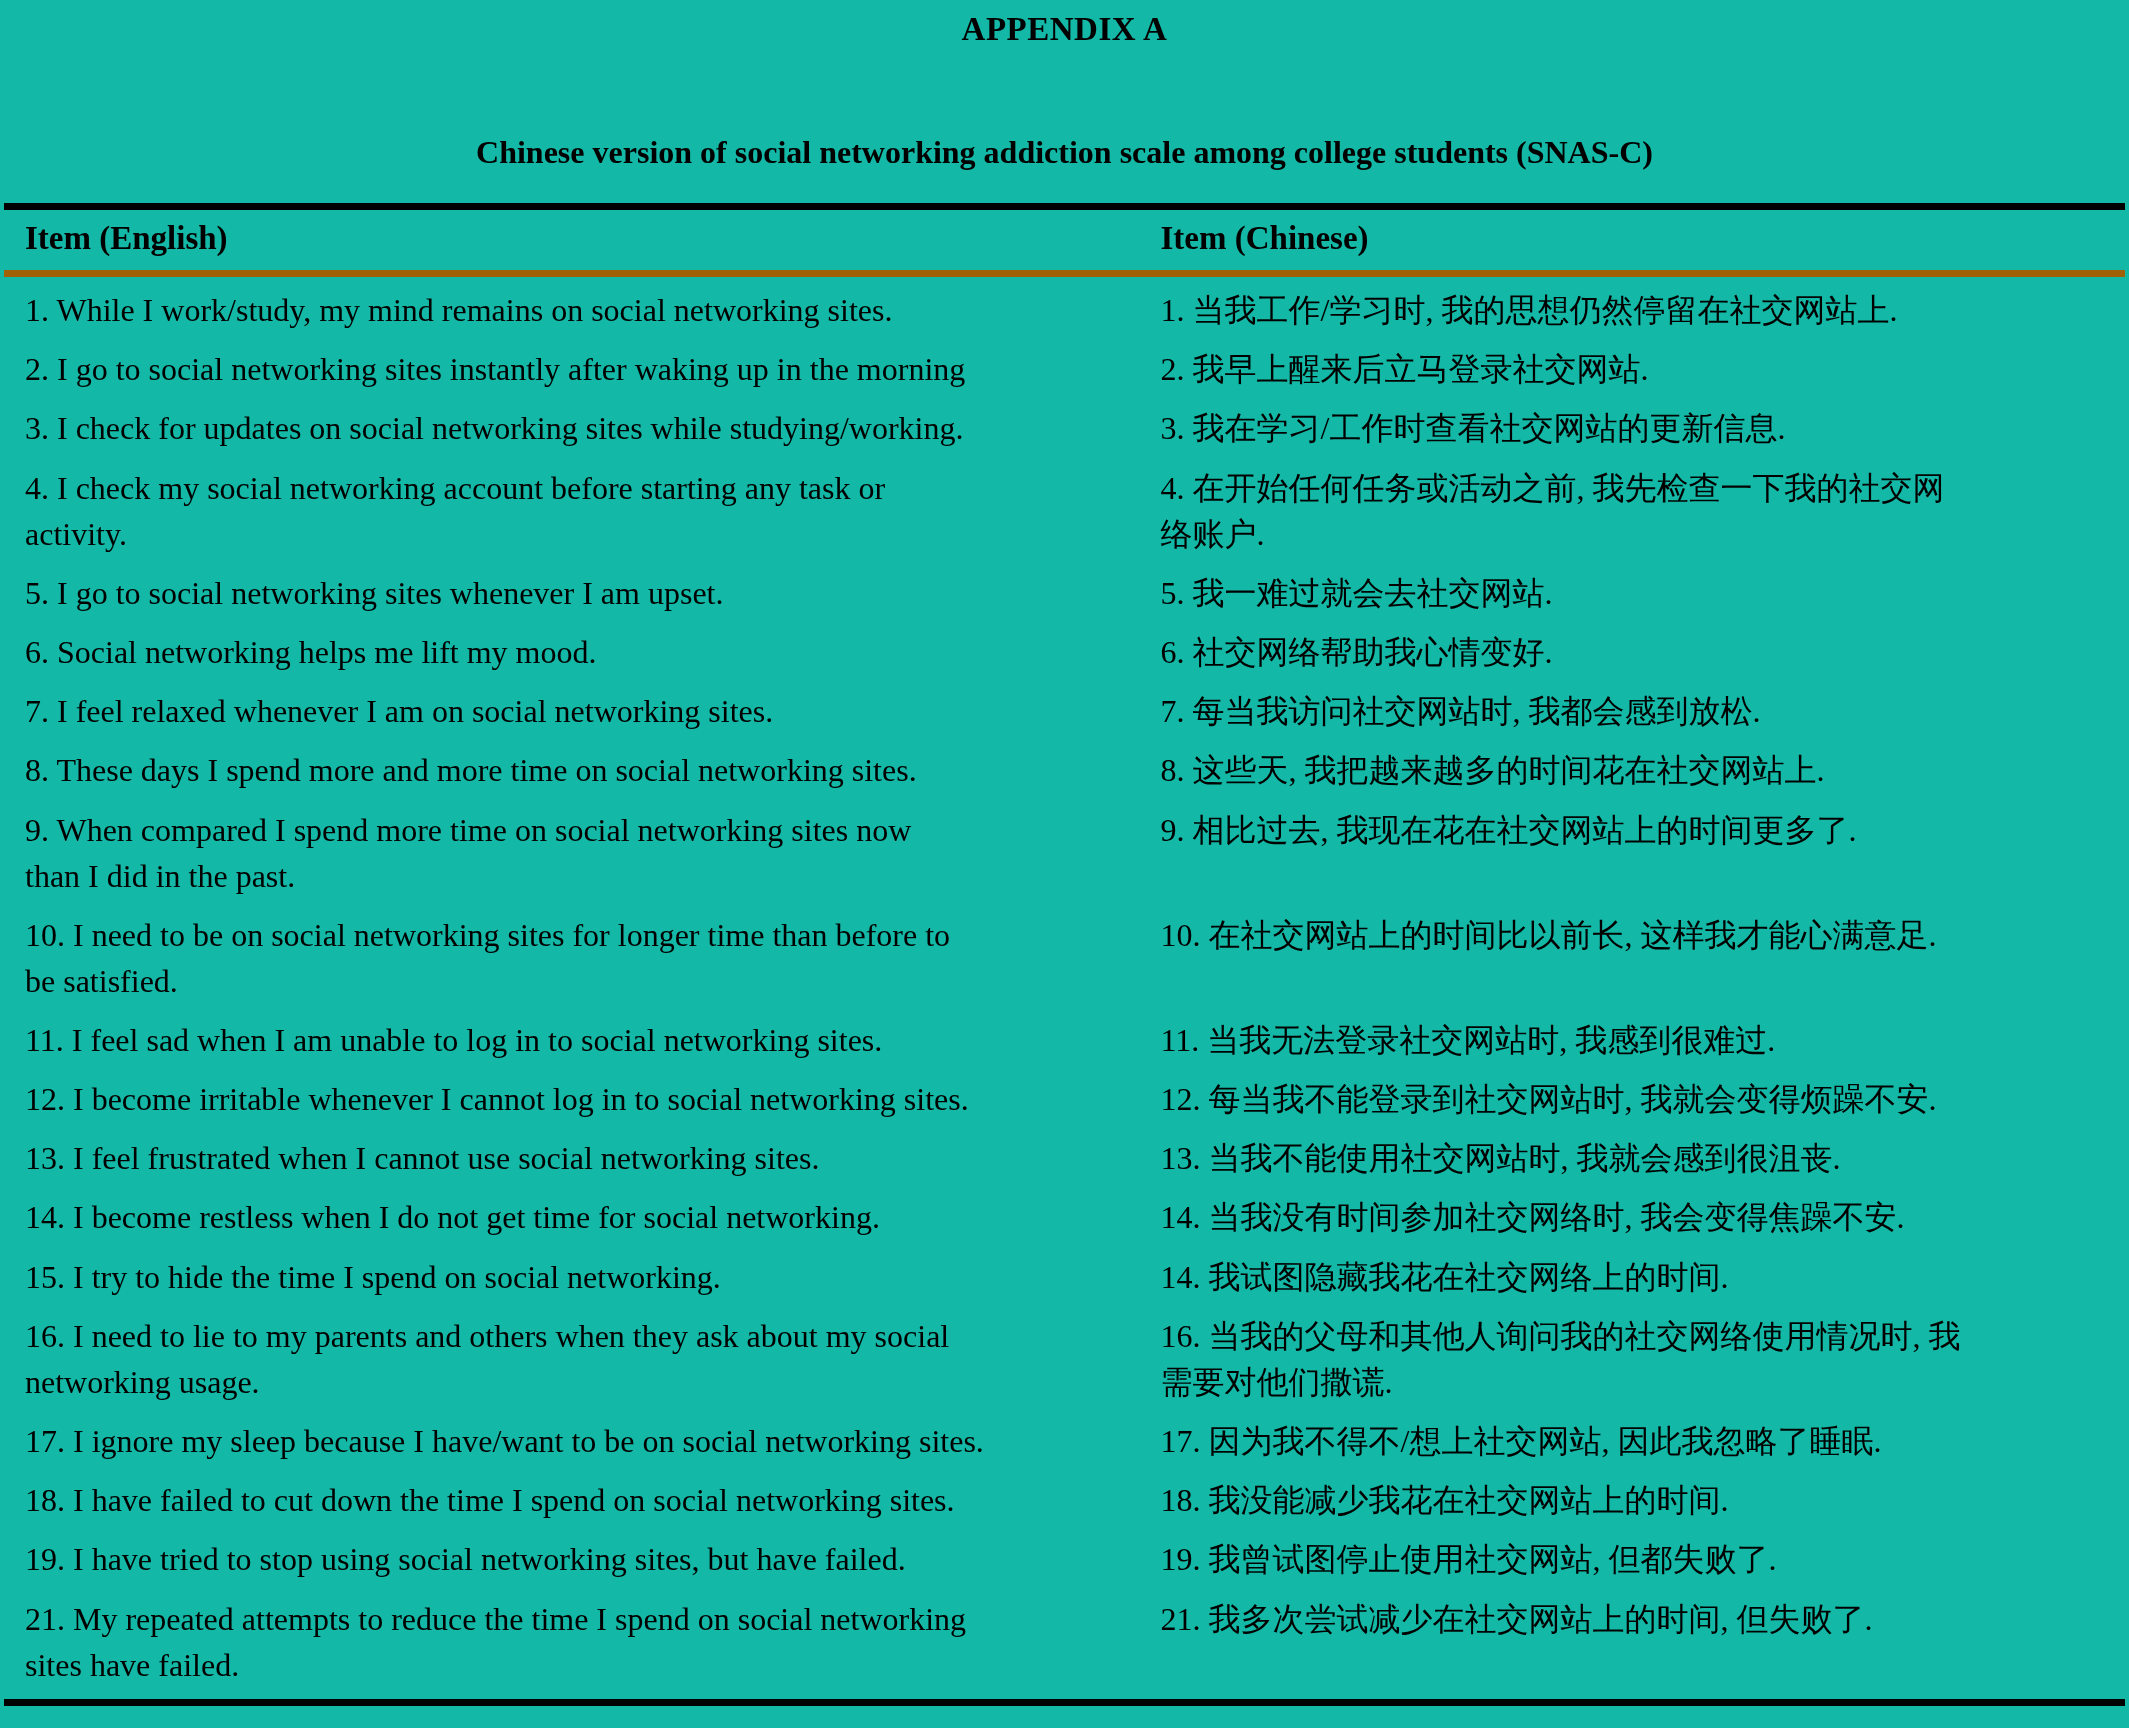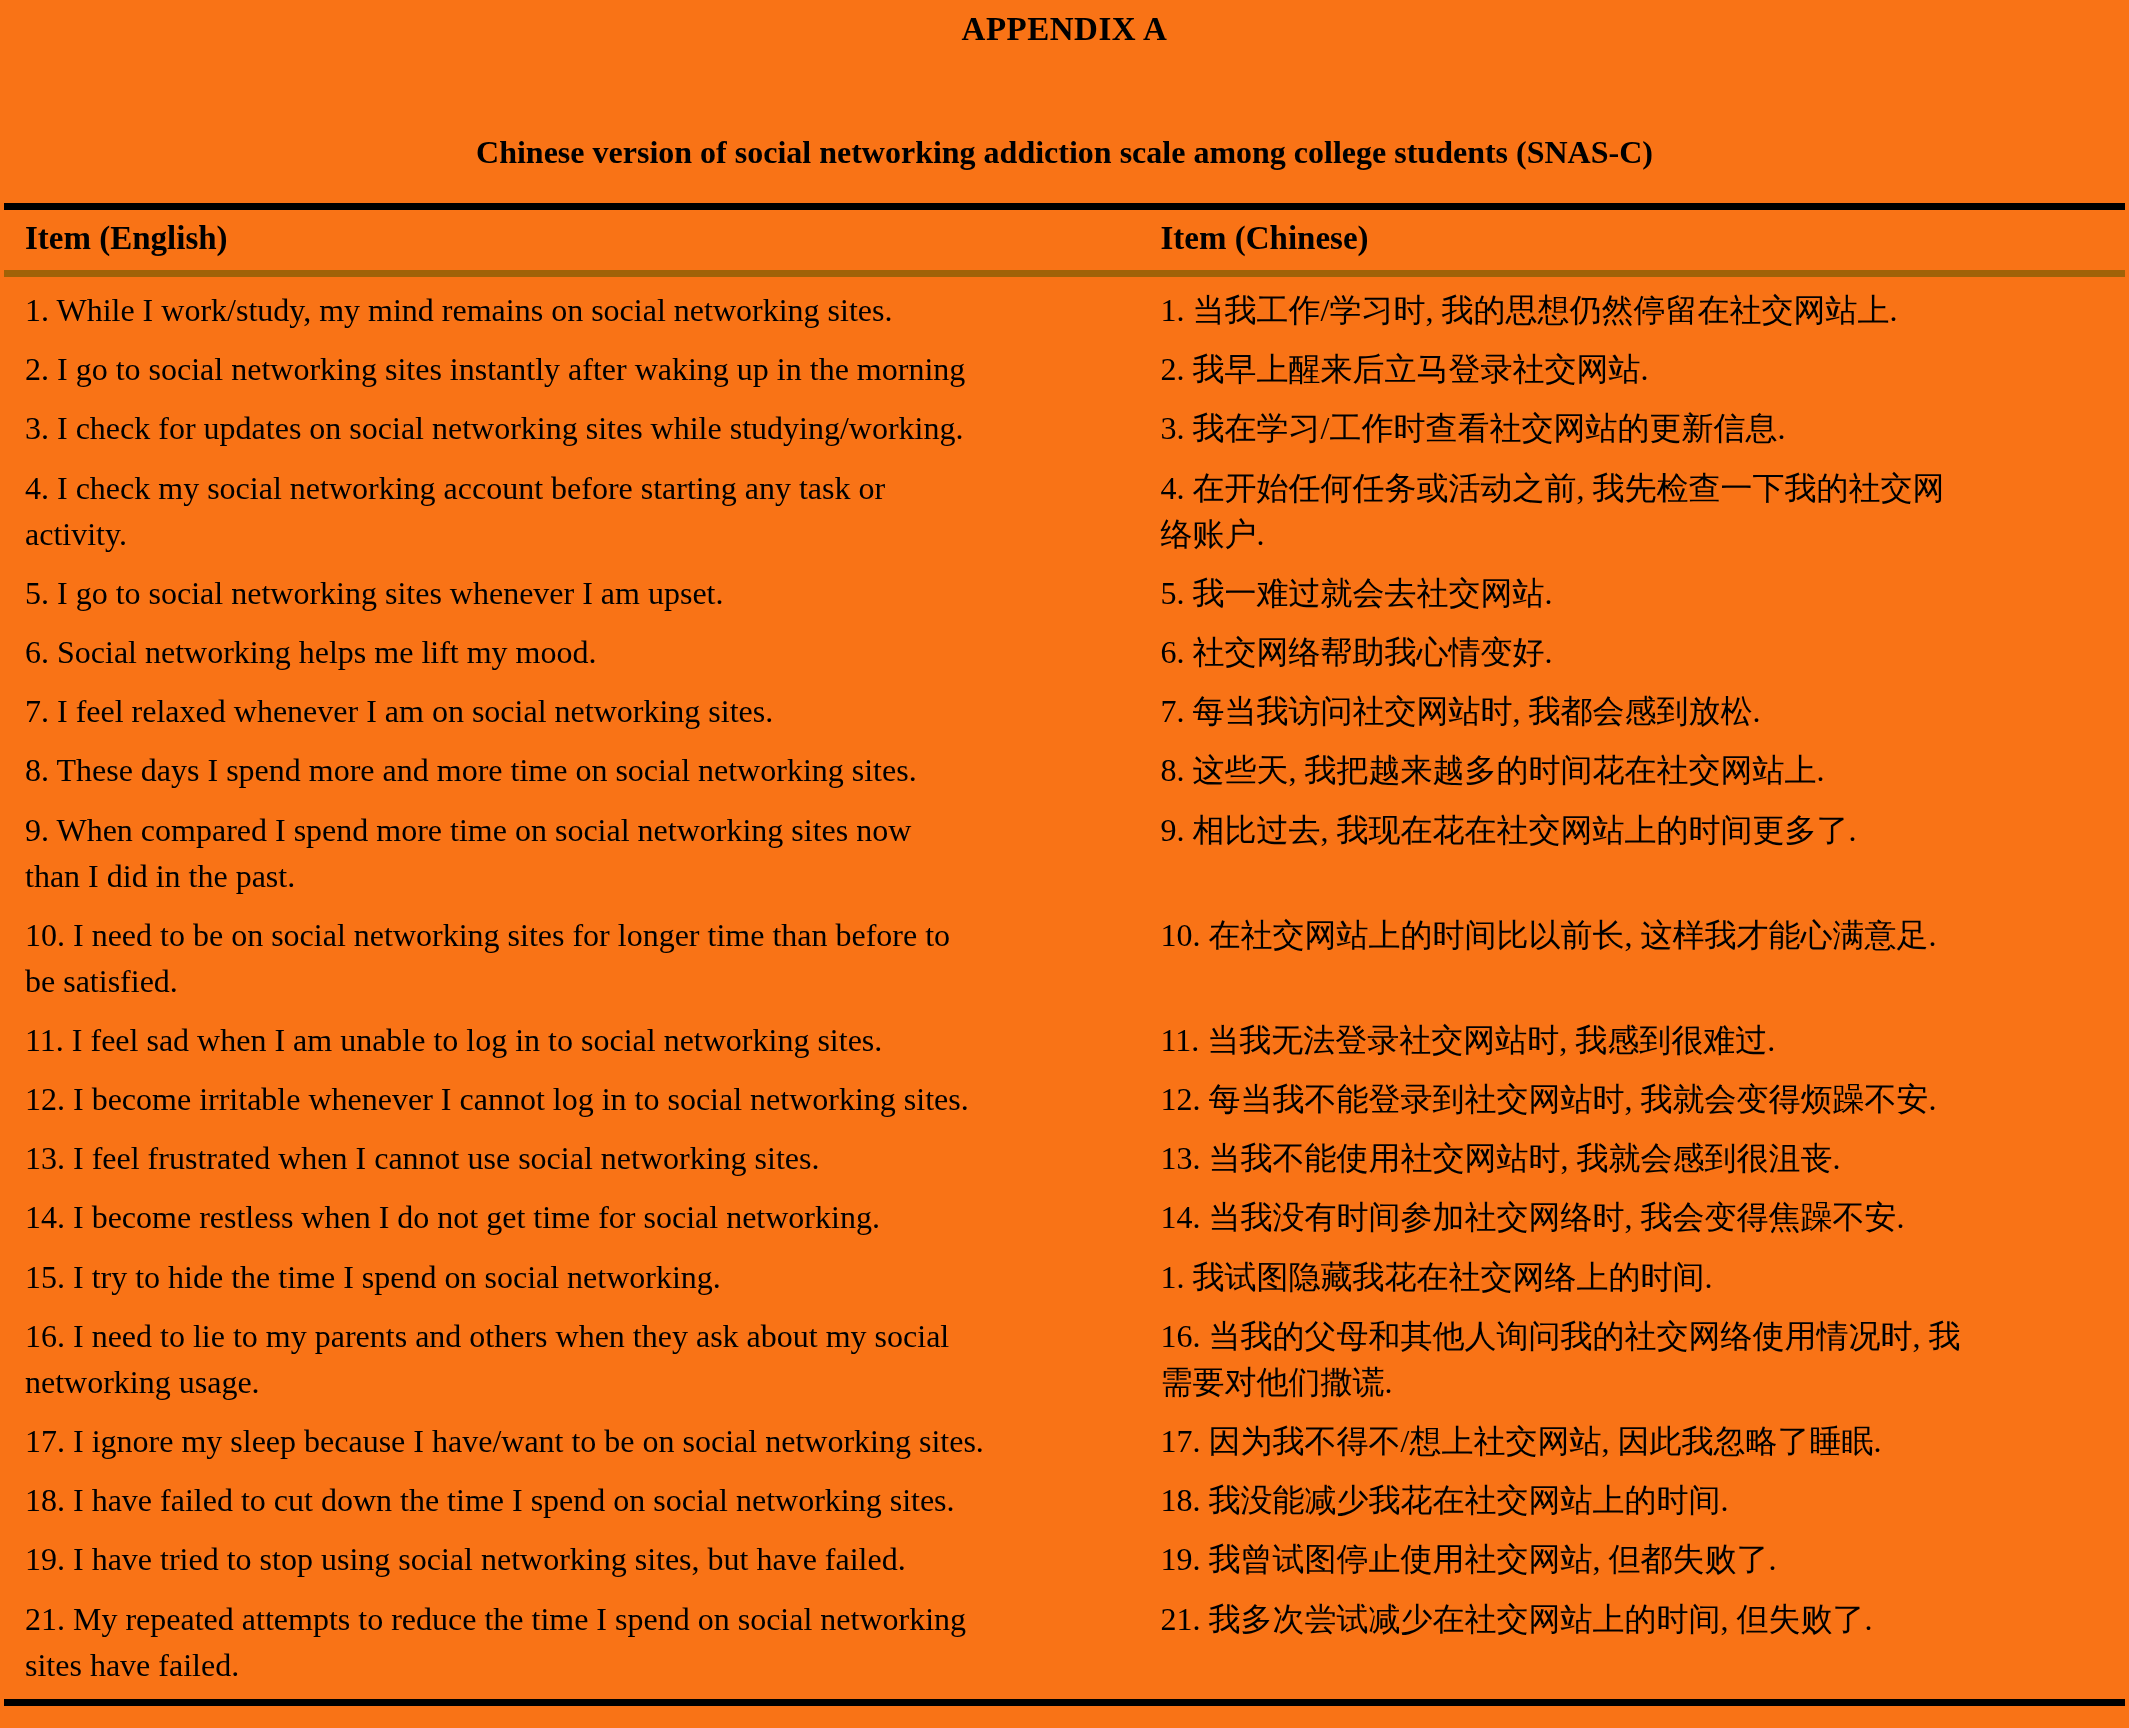--- a/index.html
+++ b/index.html
@@ -12,21 +12,21 @@
   body {
     width: 2129px;
     height: 1729px;
     font-family: "Liberation Serif", "DejaVu Serif", serif;
     overflow: hidden;
   }
   .page {
     position: relative;
     width: 2129px;
     height: 1729px;
-    background: #f97316;
+    background: #14b8a6;
   }
   .appendix-title {
     padding-top: 9px;
     text-align: center;
     font-weight: 700;
     font-size: 33px;
     line-height: 40px;
     letter-spacing: 0.5px;
   }
   .table-title {
@@ -146,21 +146,21 @@
       <tr>
         <td class="en">13. I feel frustrated when I cannot use social networking sites.</td>
         <td class="zh">13. 当我不能使用社交网站时, 我就会感到很沮丧.</td>
       </tr>
       <tr>
         <td class="en">14. I become restless when I do not get time for social networking.</td>
         <td class="zh">14. 当我没有时间参加社交网络时, 我会变得焦躁不安.</td>
       </tr>
       <tr>
         <td class="en">15. I try to hide the time I spend on social networking.</td>
-        <td class="zh">1. 我试图隐藏我花在社交网络上的时间.</td>
+        <td class="zh">14. 我试图隐藏我花在社交网络上的时间.</td>
       </tr>
       <tr>
         <td class="en">16. I need to lie to my parents and others when they ask about my social
 networking usage.</td>
         <td class="zh">16. 当我的父母和其他人询问我的社交网络使用情况时, 我
 需要对他们撒谎.</td>
       </tr>
       <tr>
         <td class="en">17. I ignore my sleep because I have/want to be on social networking sites.</td>
         <td class="zh">17. 因为我不得不/想上社交网站, 因此我忽略了睡眠.</td>

